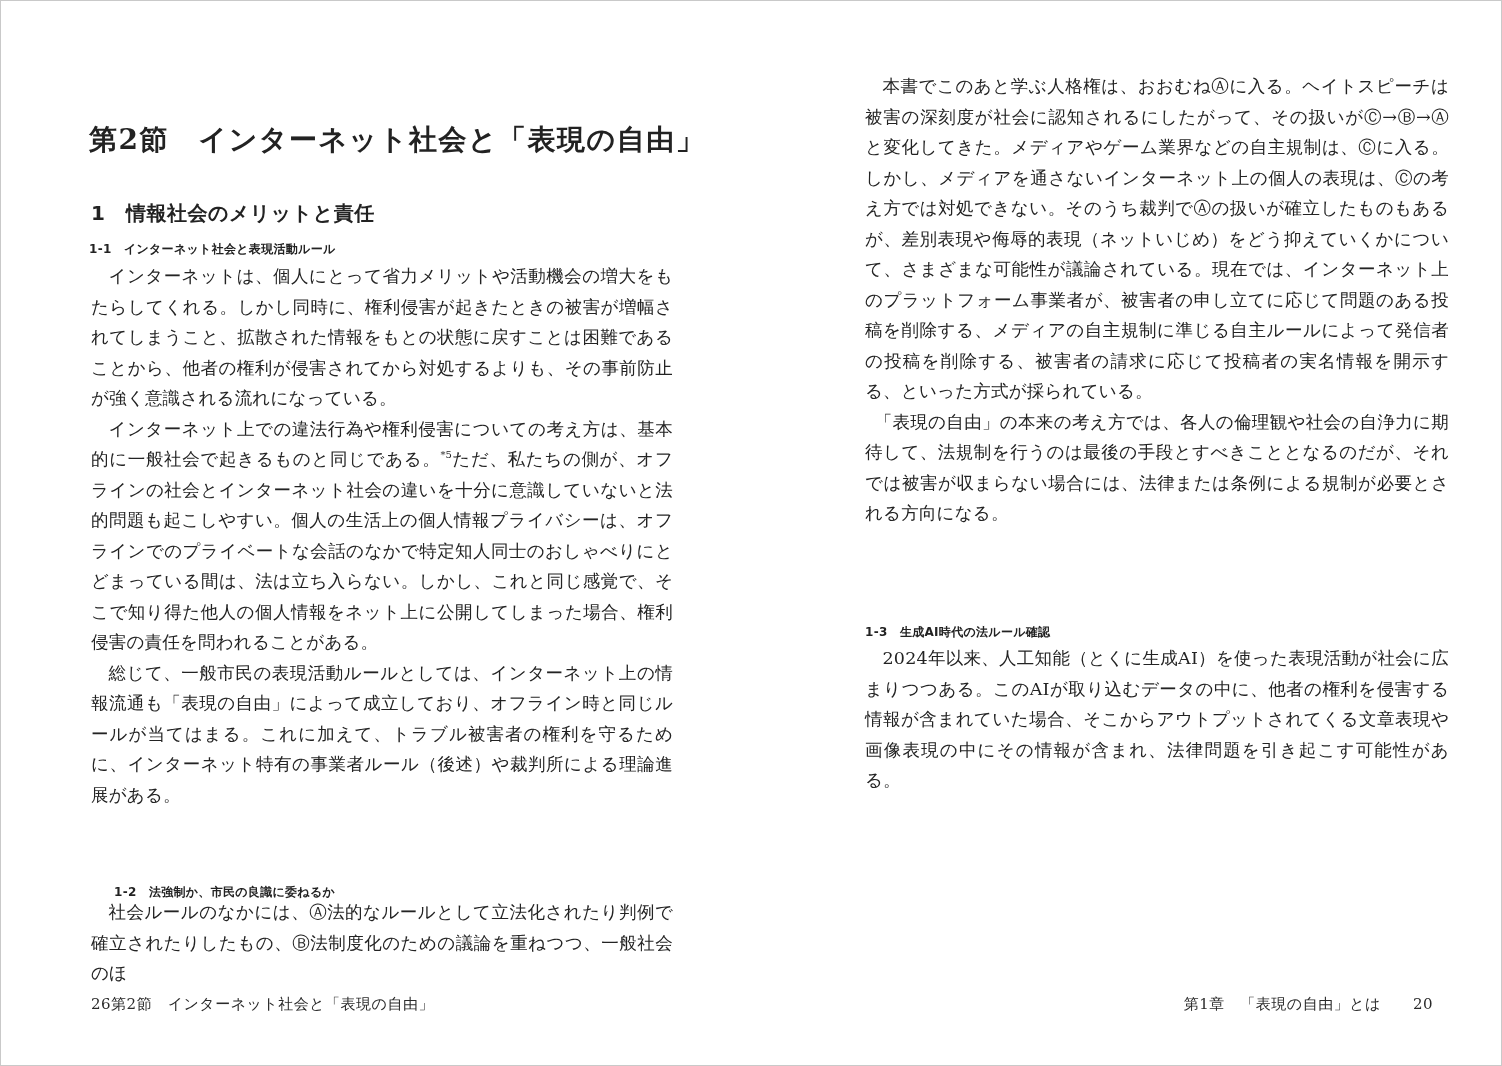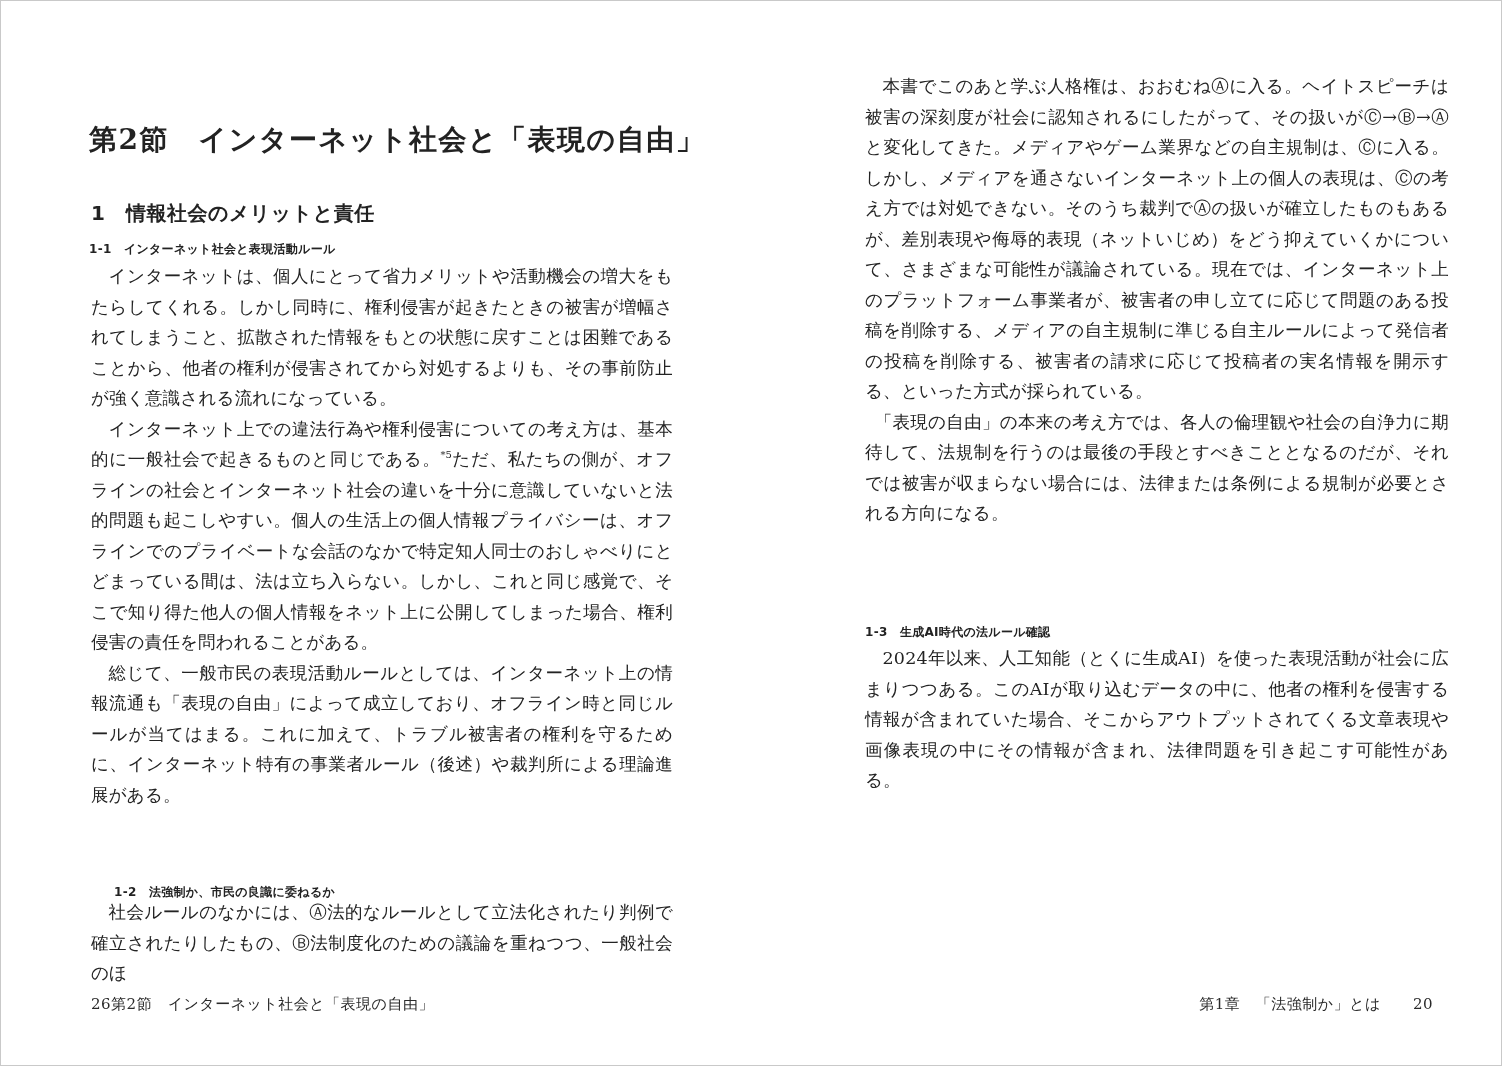--- a/index.html
+++ b/index.html
@@ -105,19 +105,19 @@
       <p class="ind-half">「表現の自由」の本来の考え方では、各人の倫理観や社会の自浄力に期待して、法規制を行うのは最後の手段とすべきこととなるのだが、それでは被害が収まらない場合には、法律または条例による規制が必要とされる方向になる。</p>
     </div>
 
     <h3 class="abs sub-heading" style="left:864px;top:612px;">1-3　生成AI時代の法ルール確認</h3>
 
     <div class="abs body-col" style="left:864px;top:642px;width:584px;">
       <p class="ind1">2024年以来、人工知能（とくに生成AI）を使った表現活動が社会に広まりつつある。このAIが取り込むデータの中に、他者の権利を侵害する情報が含まれていた場合、そこからアウトプットされてくる文章表現や画像表現の中にその情報が含まれ、法律問題を引き起こす可能性がある。</p>
     </div>
 
     <div class="abs page-footer right-f" style="left:864px;top:994px;width:568px;">
-      <span>第1章　「法強制か」とは</span>
+      <span>第1章　「表現の自由」とは</span>
       <span>20</span>
     </div>
 
   </div>
 
 </div>
 
 </body></html>

